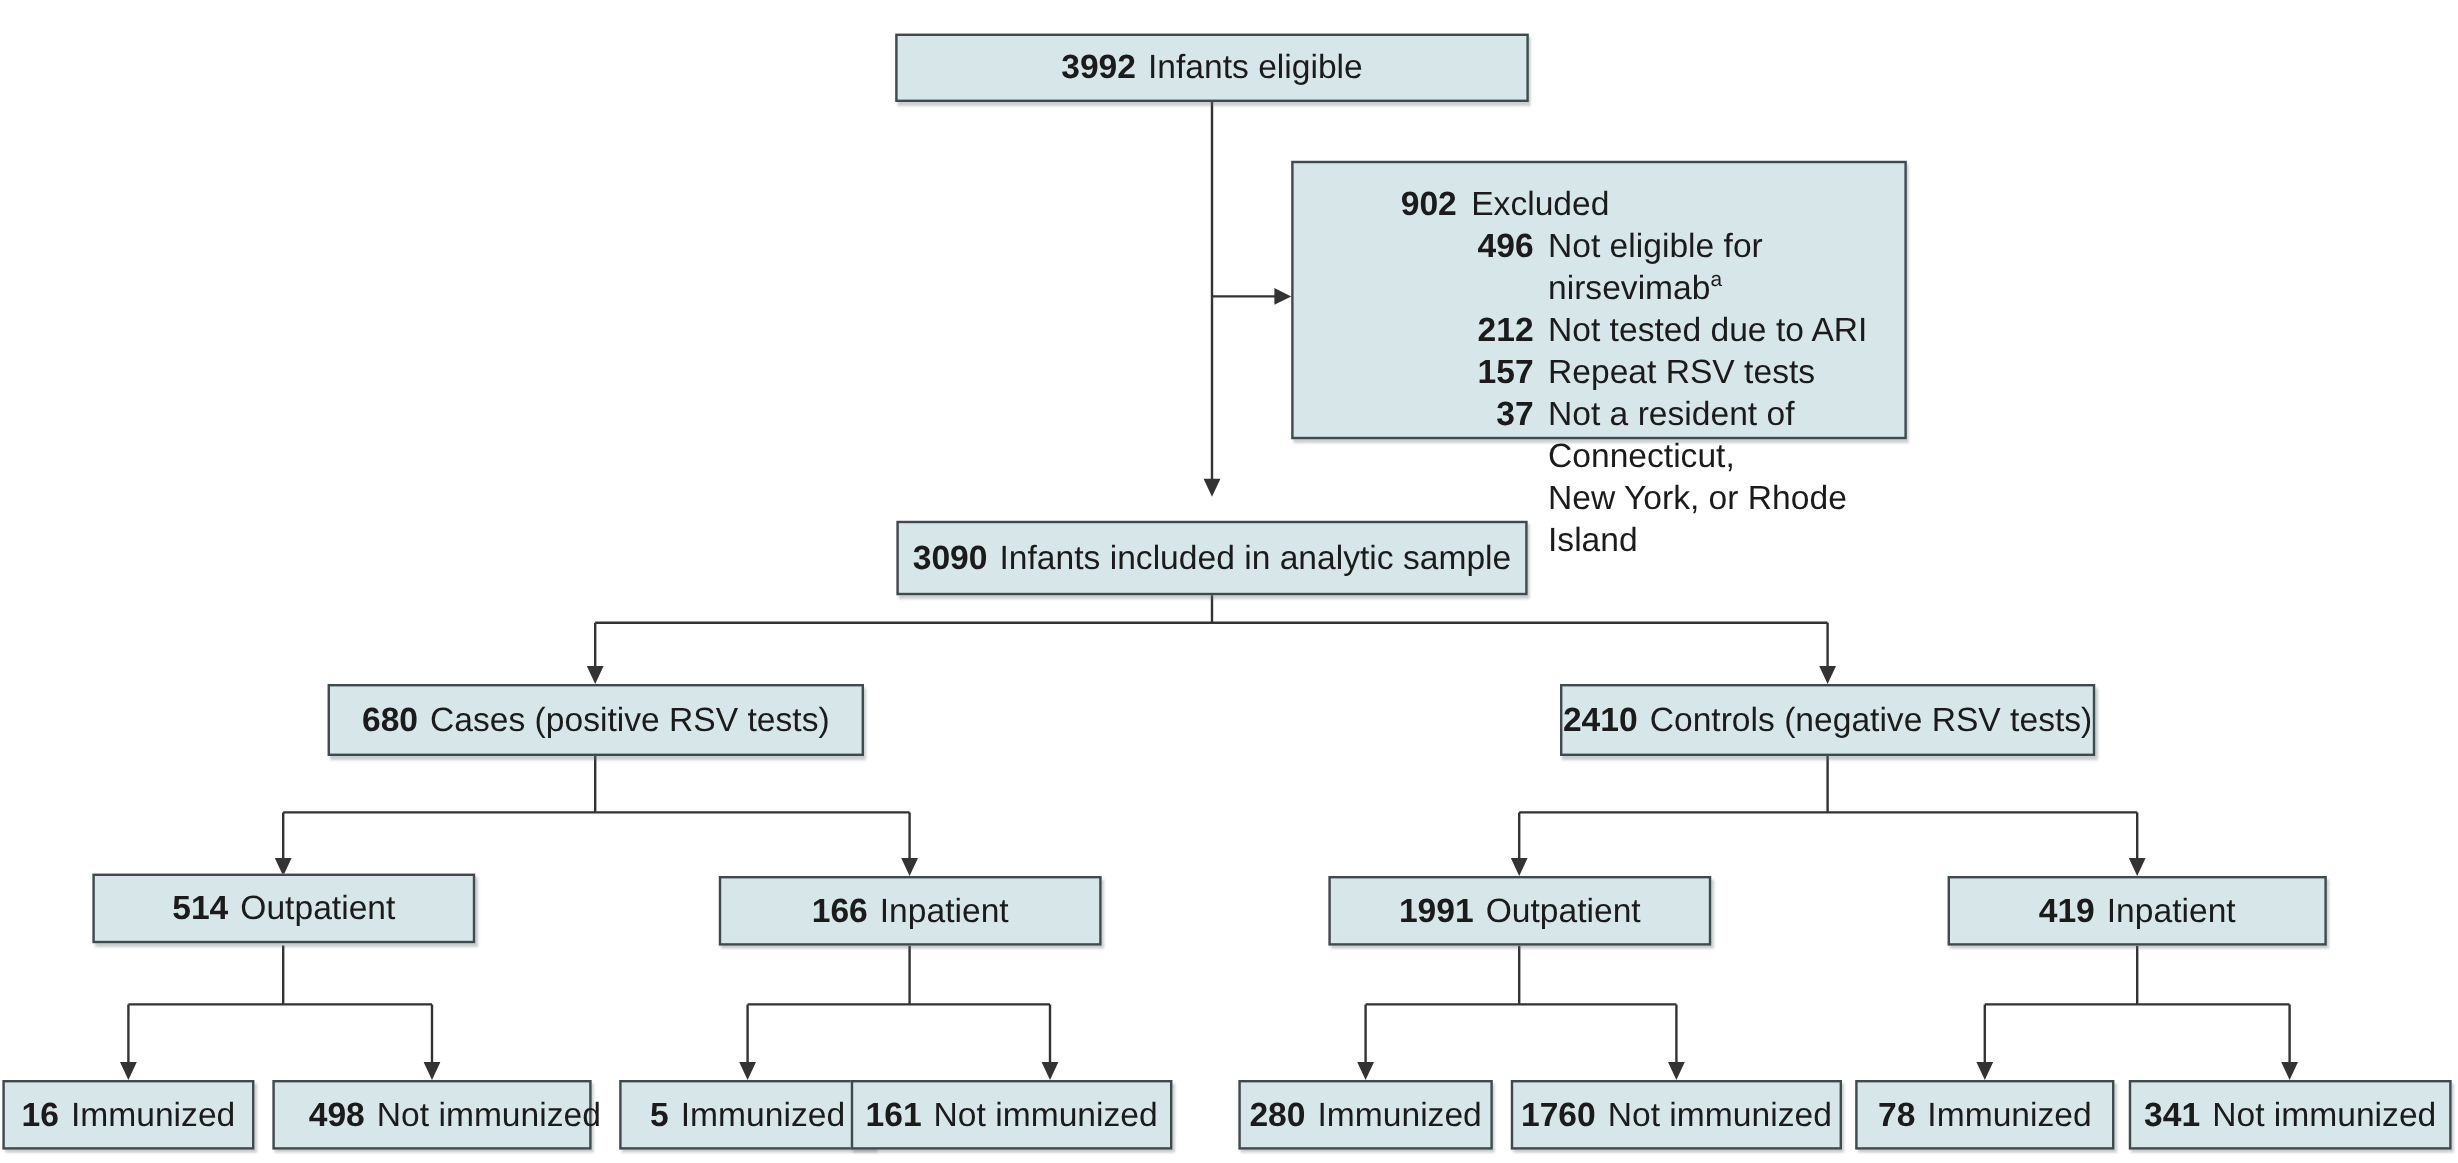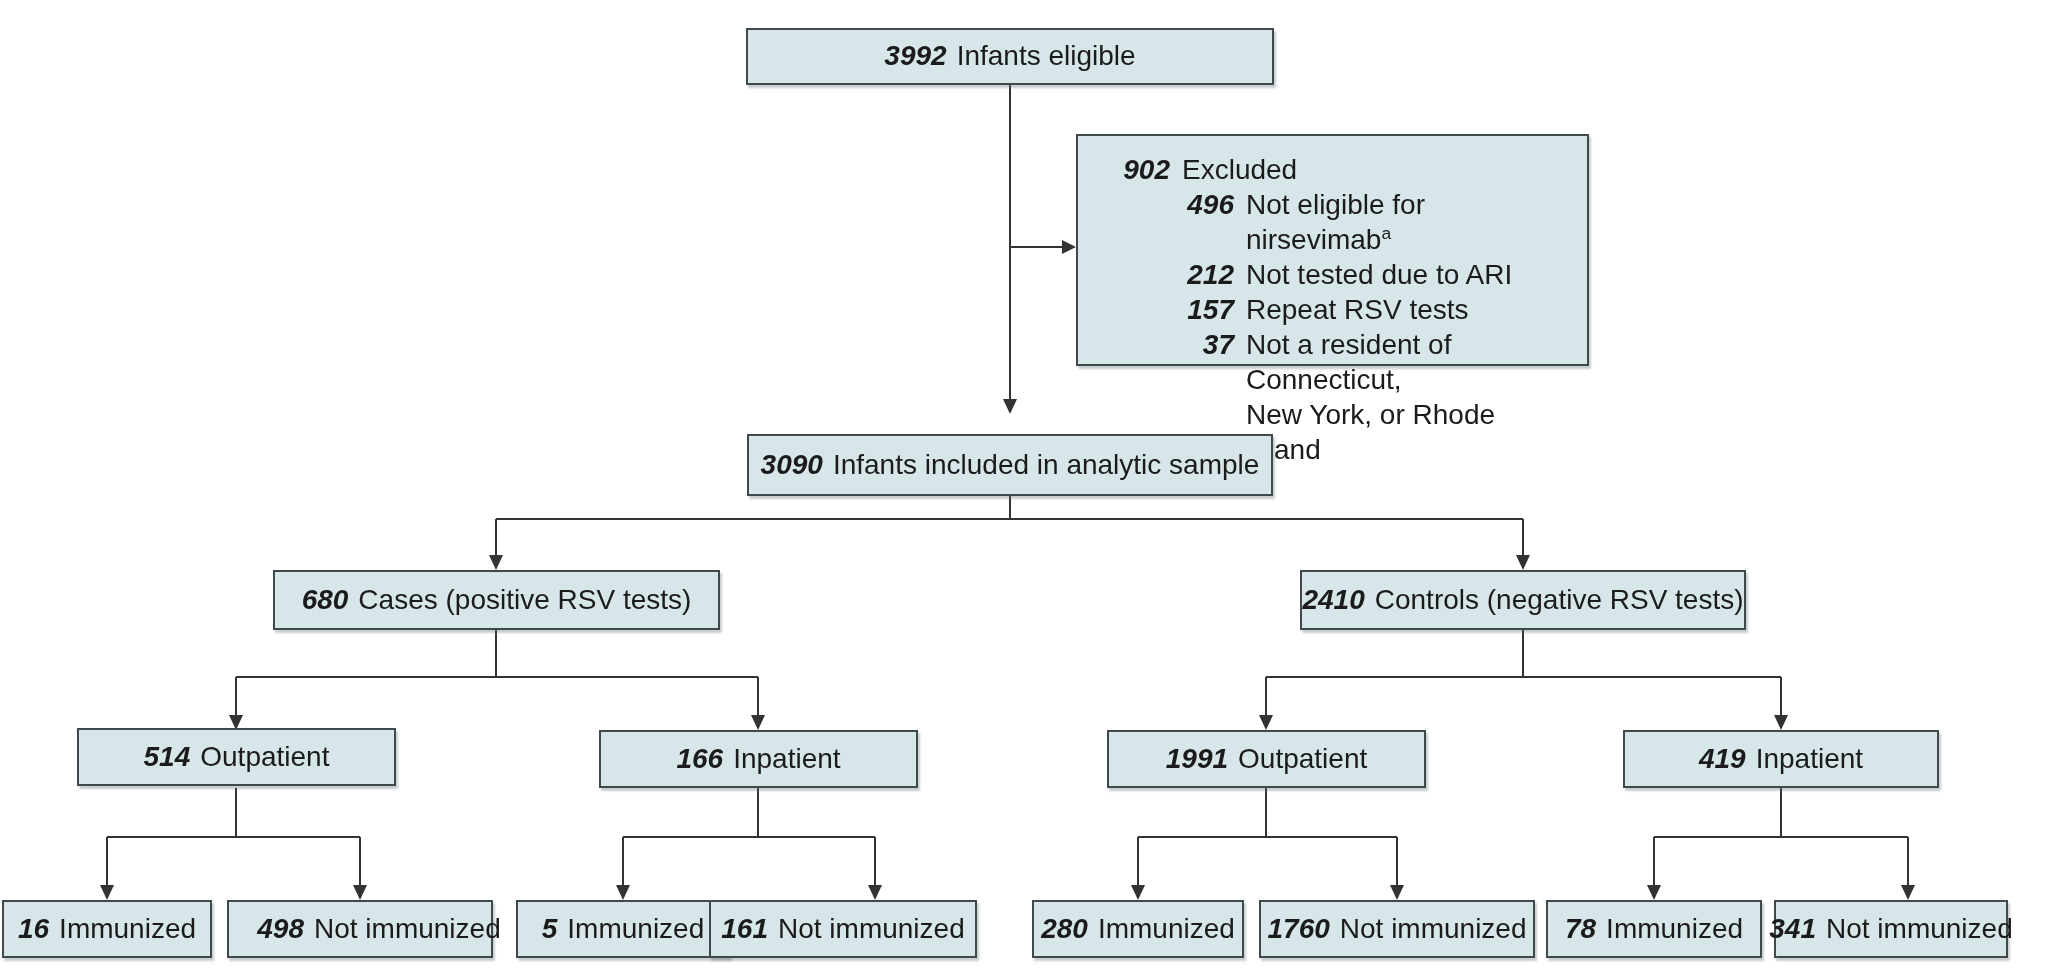--- a/index.html
+++ b/index.html
@@ -29,29 +29,29 @@
     border:2px solid var(--border);
     box-shadow:2px 3px 2px var(--shadow);
     display:flex;
     align-items:center;
     justify-content:center;
     gap:10px;
     font-size:28px;
     line-height:1.1;
     white-space:nowrap;
   }
-  .node .num{font-weight:bold;font-style:italic;}
+  .node .num{font-weight:bold;}
   
   .node.multiline{
     display:block;
     padding:16px 22px 12px 42px;
     white-space:normal;
   }
   .ex-row{display:flex;line-height:35px;}
-  .ex-row .num{flex:0 0 50px;text-align:right;font-weight:bold;}
+  .ex-row .num{flex:0 0 50px;text-align:right;font-weight:bold;margin-left:44px;}
   .ex-row.sub .num{flex:0 0 114px;}
   .ex-row .lbl{margin-left:12px;flex:1;}
   .ex-row .lbl .l2{display:block;}
   sup{font-size:0.62em;line-height:0;}
 </style>
 </head>
 <body>
 
 <div class="canvas">
 
@@ -172,18 +172,18 @@
     <span class="lbl">Immunized</span>
   </div>
   <div class="node" style="left:1259px;top:900px;width:276px;height:58px;">
     <span class="num">1760</span>
     <span class="lbl">Not immunized</span>
   </div>
   <div class="node" style="left:1546px;top:900px;width:216px;height:58px;justify-content:center;">
     <span class="num">78</span>
     <span class="lbl">Immunized</span>
   </div>
-  <div class="node" style="left:1774px;top:900px;width:234px;height:58px;">
+  <div class="node" style="left:1774px;top:900px;width:269px;height:58px;">
     <span class="num">341</span>
     <span class="lbl">Not immunized</span>
   </div>
 
 </div>
 
 </body></html>

